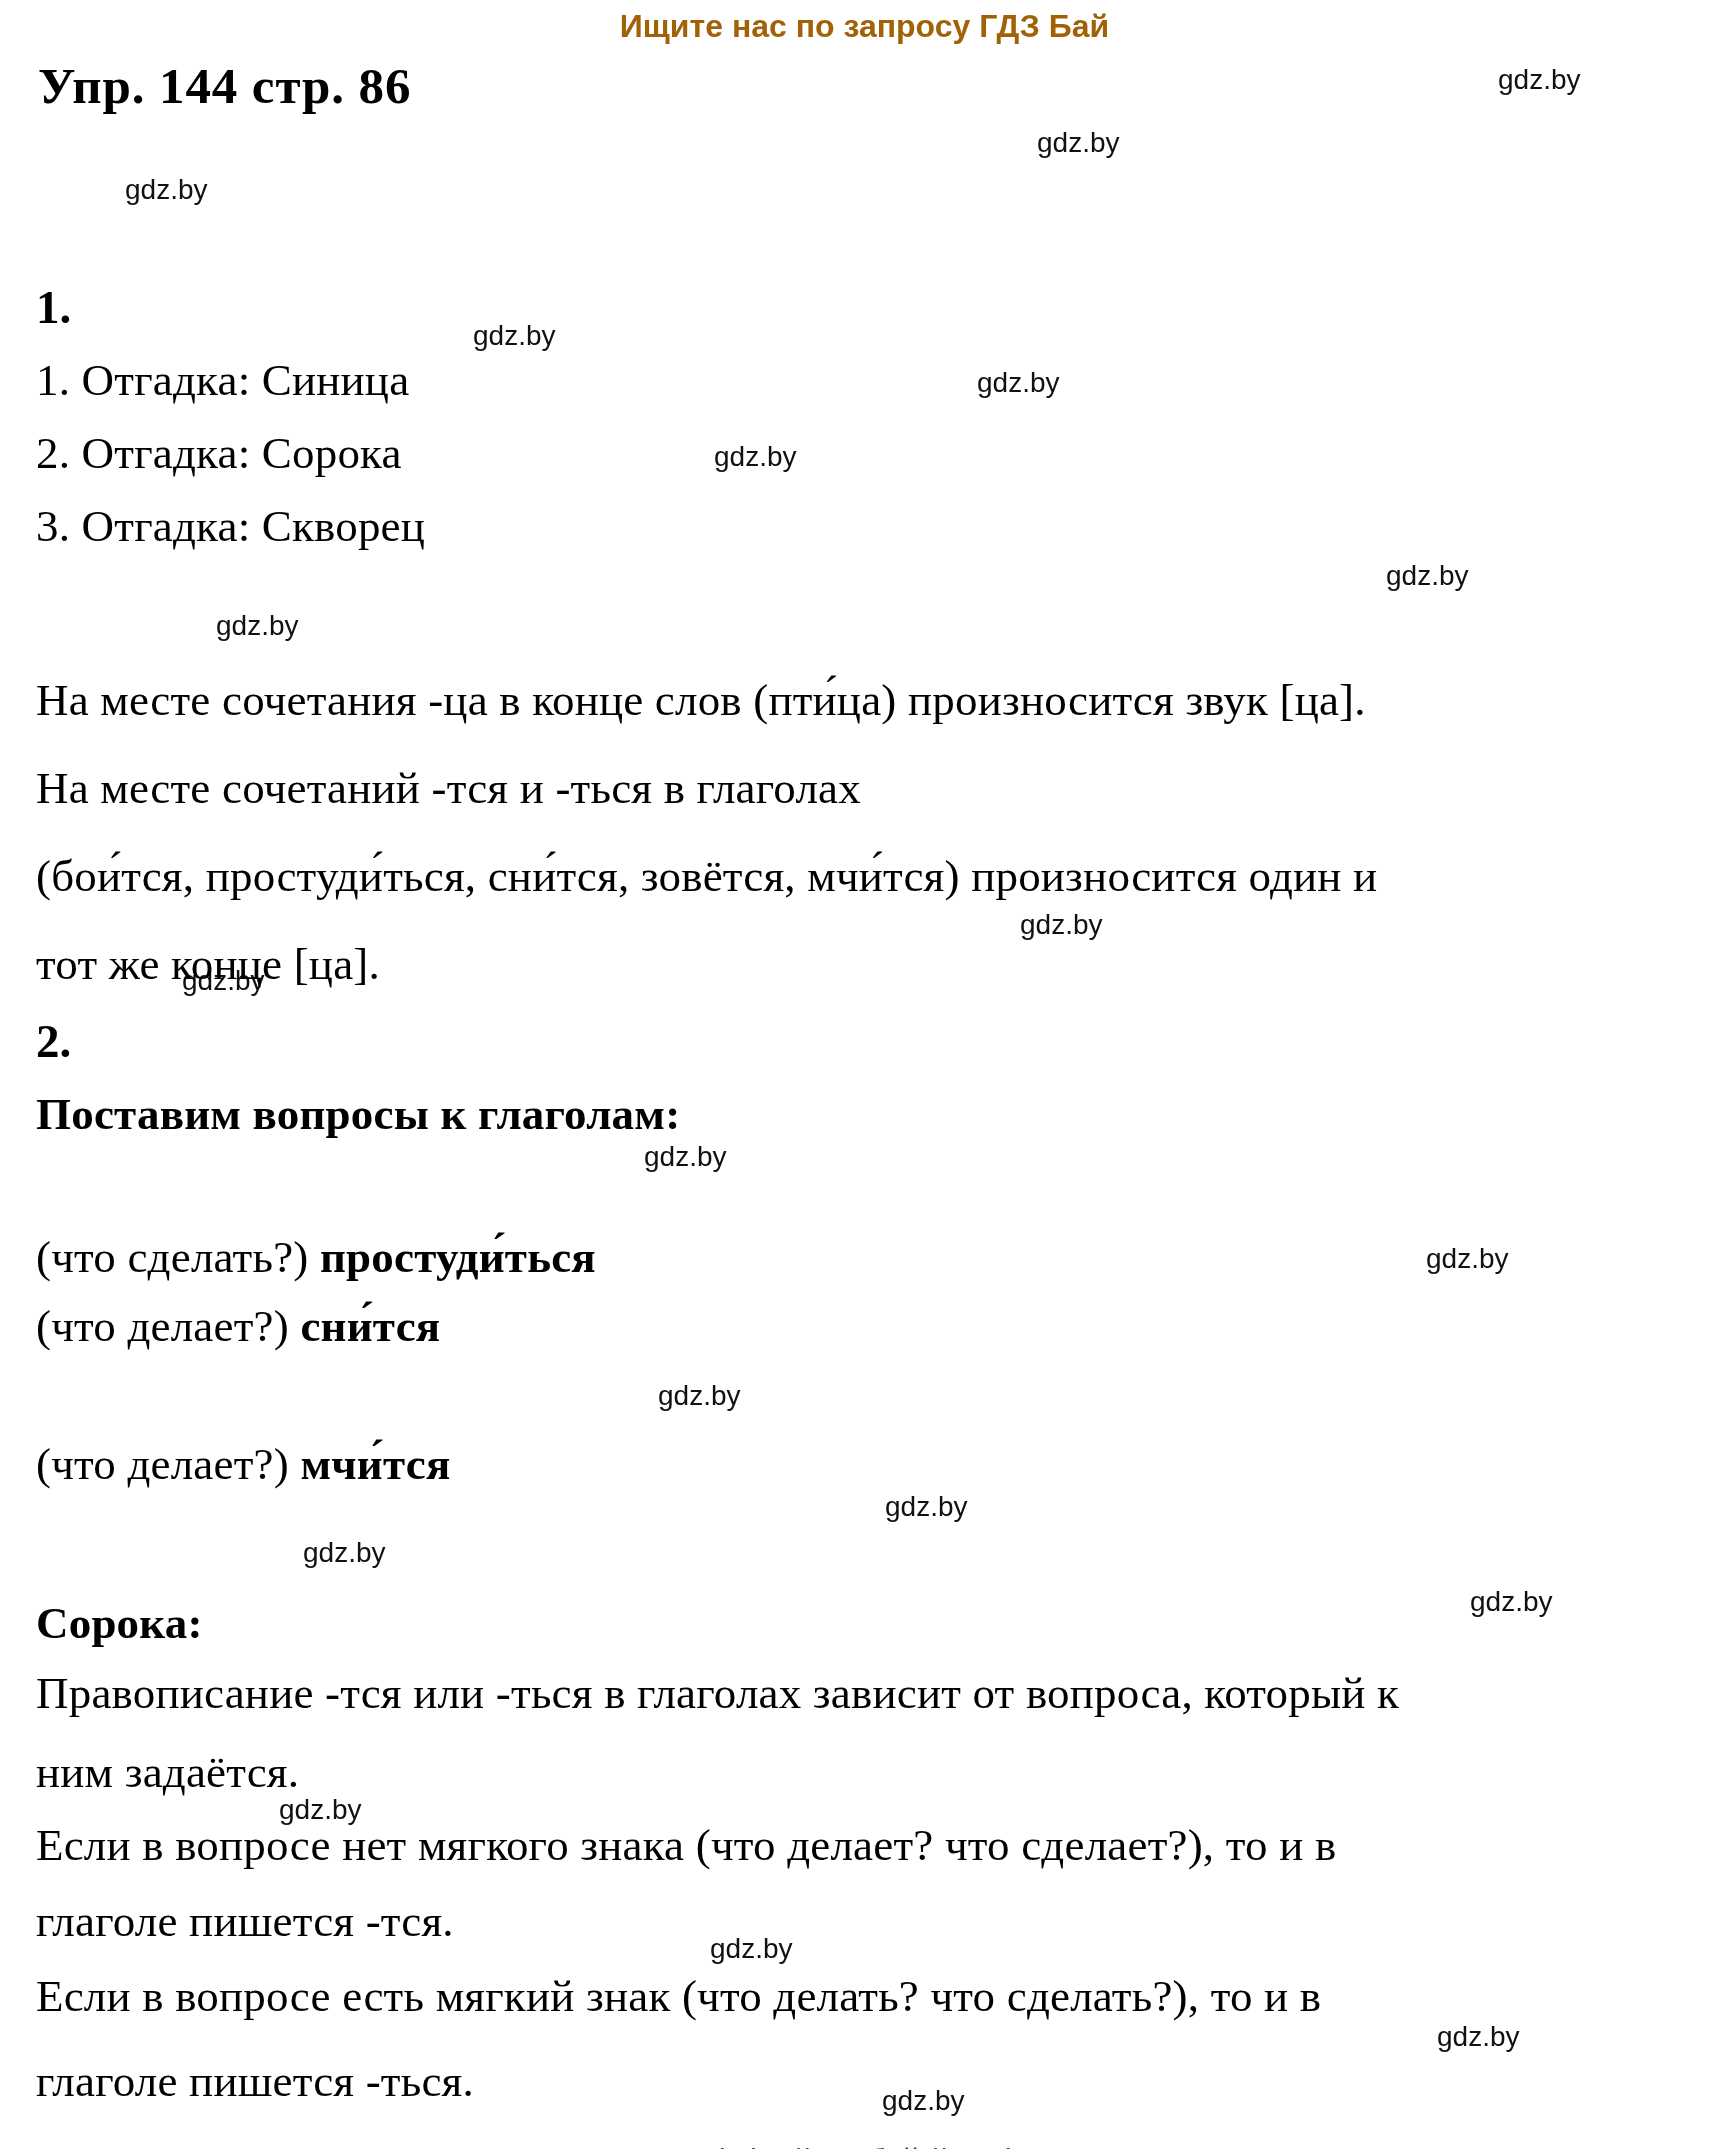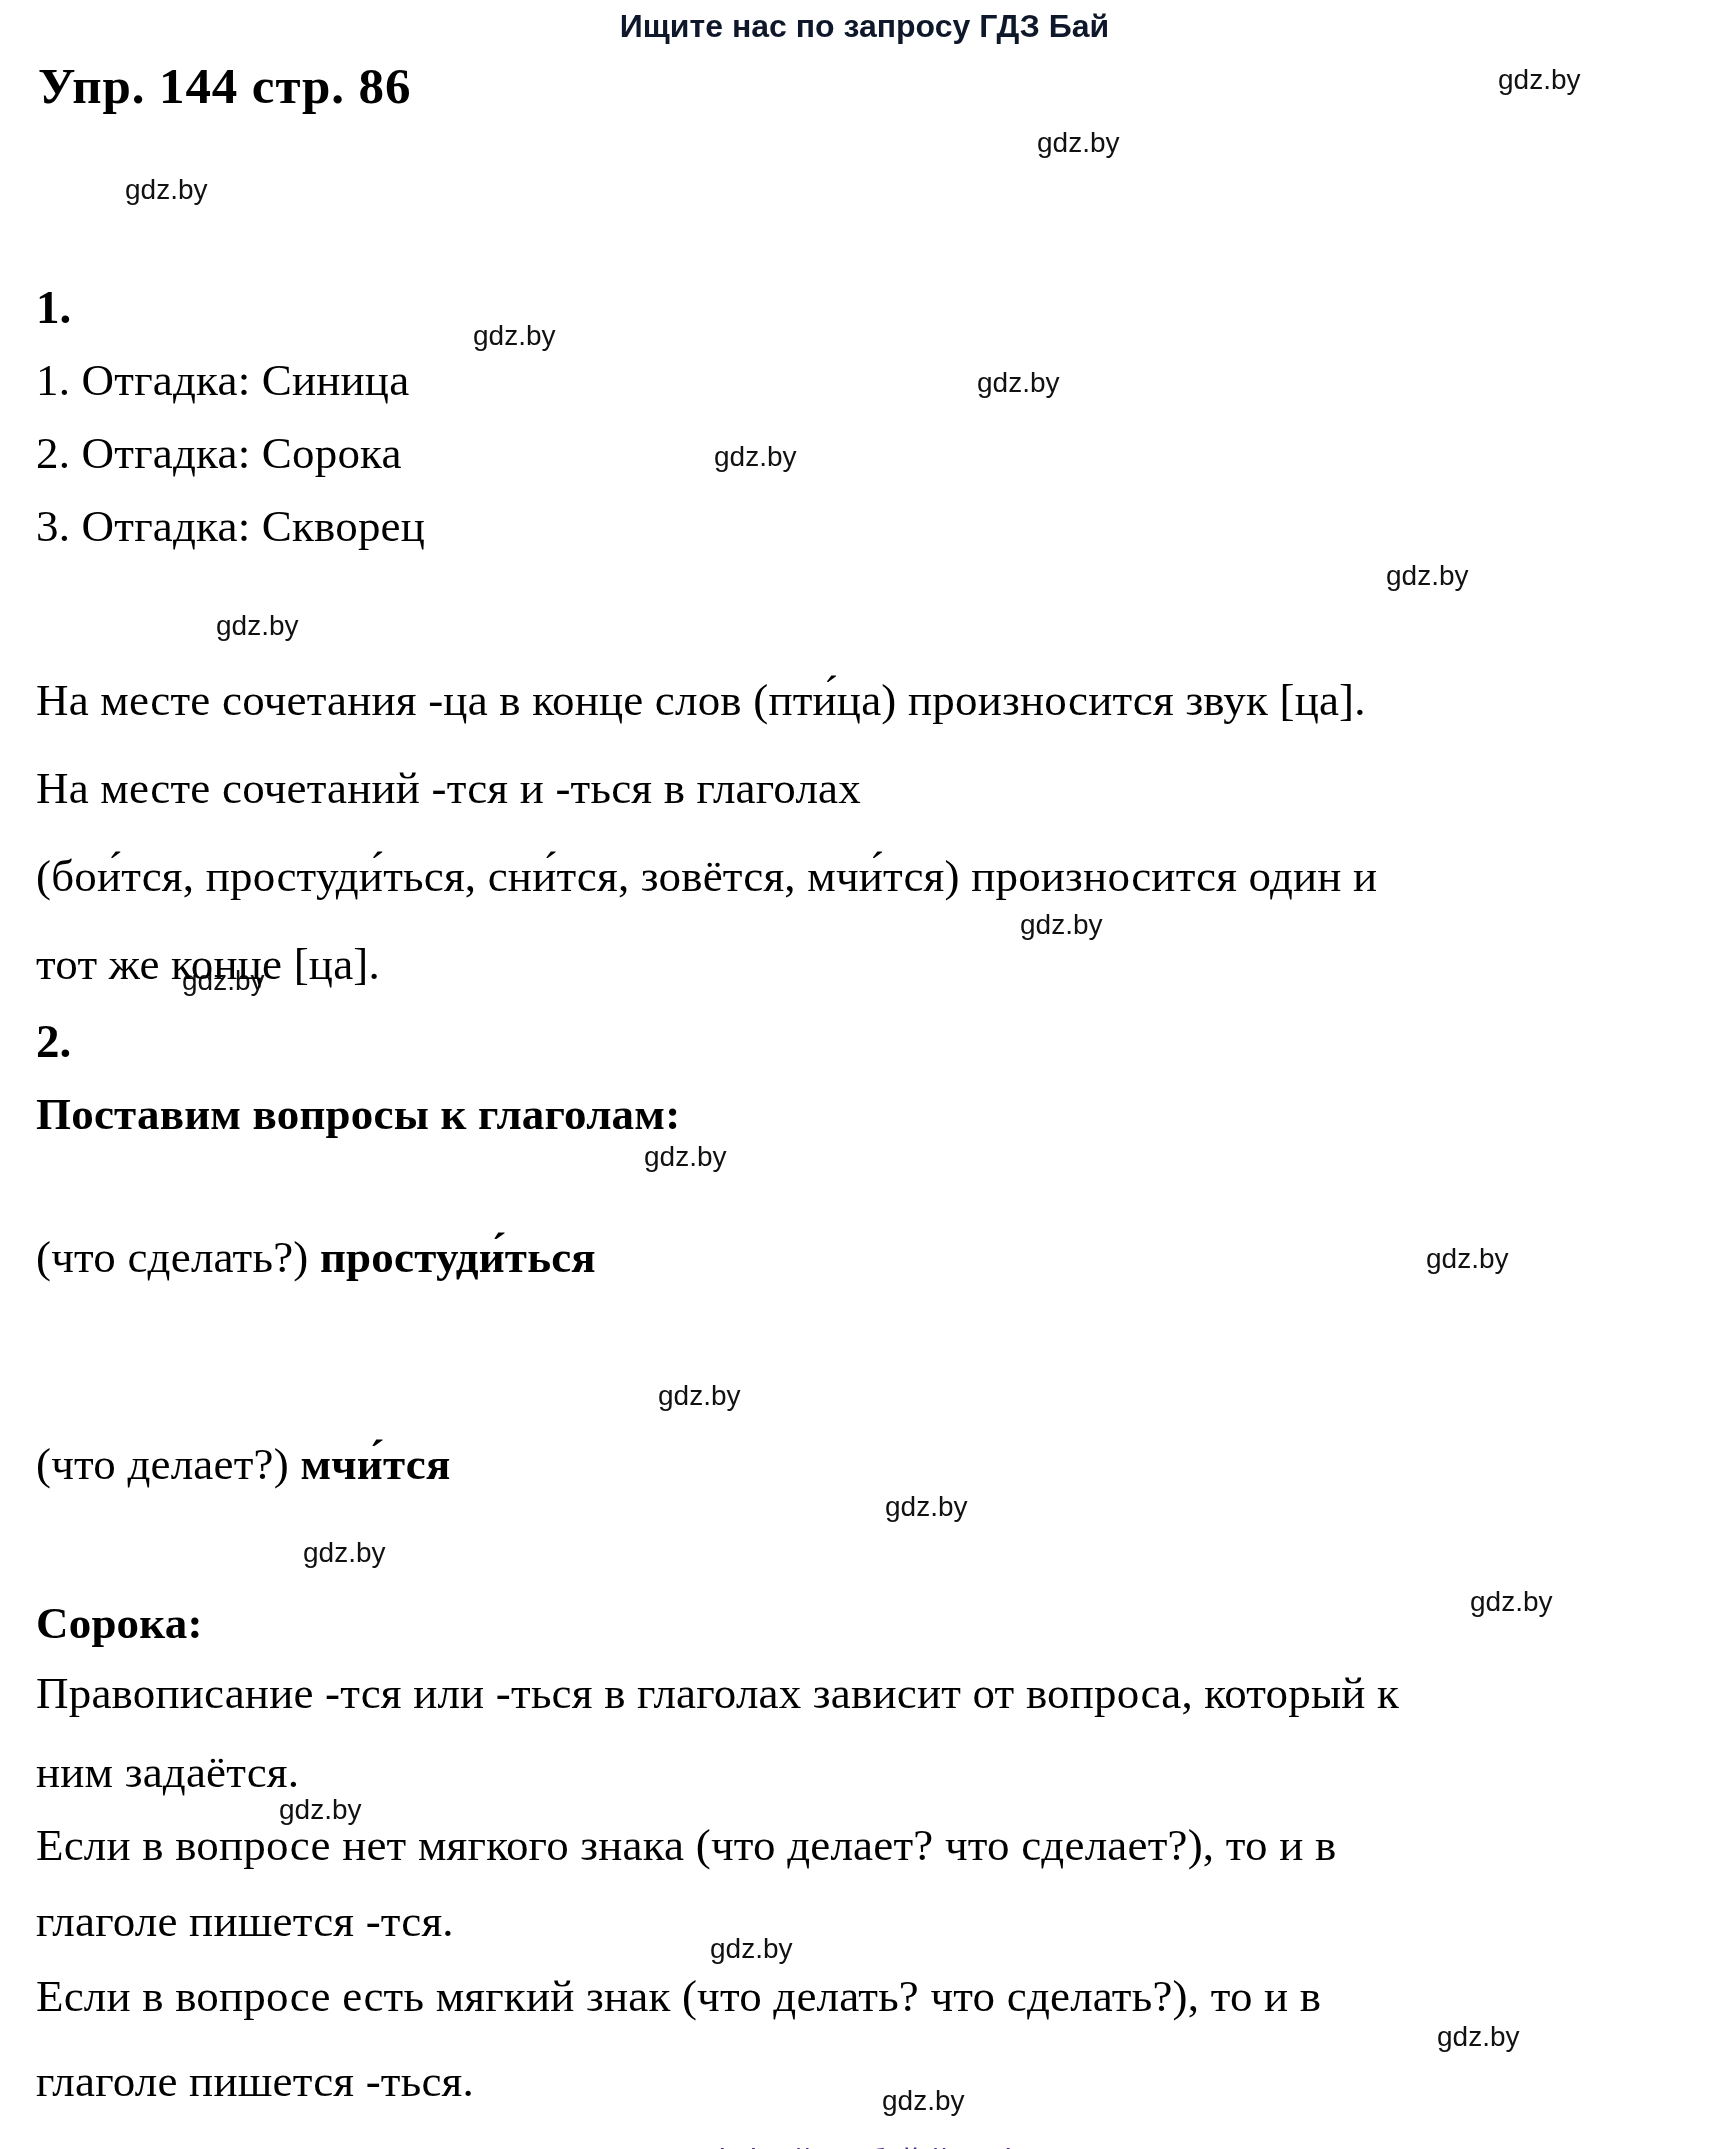--- a/index.html
+++ b/index.html
@@ -12,21 +12,21 @@
     color: #000000;
     overflow: hidden;
   }
   .abs { position: absolute; white-space: nowrap; }
 
   .promo {
     left: 0; top: 7.6px; width: 100%;
     text-align: center;
     font-family: "Liberation Sans", "DejaVu Sans", sans-serif;
     font-size: 32px; font-weight: 600;
-    color: #0f172a; 
+    color: #a16207; 
   }
   .doc-title {
     left: 38px; top: 57px;
     font-size: 51px; font-weight: 700;
     letter-spacing: 0.9px;
   }
   .sec-num {
     left: 36px;
     font-size: 47px; font-weight: 700;
   }
@@ -88,20 +88,21 @@
 
   <div class="abs line" style="top:674px;">На месте сочетания -ца в конце слов (пти́ца) произносится звук [ца].</div>
   <div class="abs line" style="top:762px;text-align:center;">На месте сочетаний -тся и -ться в глаголах</div>
   <div class="abs line" style="top:850px;">(бои́тся, простуди́ться, сни́тся, зовётся, мчи́тся) произносится один и</div>
   <div class="abs line" style="top:938px;">тот же конце [ца].</div>
 
   <div class="abs sec-num" style="top:1014px;">2.</div>
   <div class="abs line bold" style="top:1088px;">Поставим вопросы к глаголам:</div>
 
   <div class="abs line" style="top:1231px;"><span>(что сделать?) </span><span class="bold">простуди́ться</span></div>
+  <div class="abs line" style="top:1300px;"><span>(что делает?) </span><span class="bold">сни́тся</span></div>
   <div class="abs line" style="top:1438px;"><span>(что делает?) </span><span class="bold">мчи́тся</span></div>
 
   <div class="abs line bold" style="top:1597px;">Сорока:</div>
   <div class="abs line" style="top:1667px;">Правописание -тся или -ться в глаголах зависит от вопроса, который к</div>
   <div class="abs line" style="top:1746px;">ним задаётся.</div>
   <div class="abs line" style="top:1819px;">Если в вопросе нет мягкого знака (что делает? что сделает?), то и в</div>
   <div class="abs line" style="top:1895px;">глаголе пишется -тся.</div>
   <div class="abs line" style="top:1970px;">Если в вопросе есть мягкий знак (что делать? что сделать?), то и в</div>
   <div class="abs line" style="top:2055px;">глаголе пишется -ться.</div>
 

